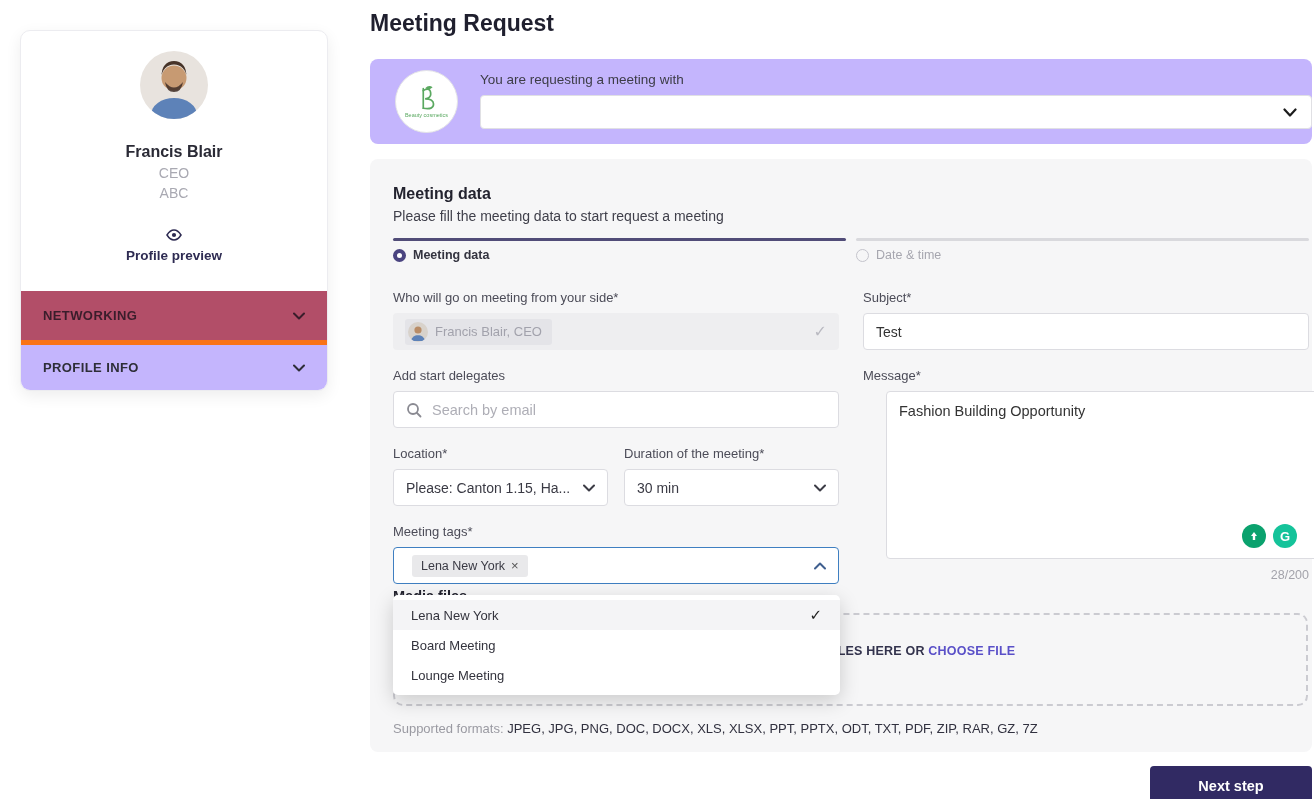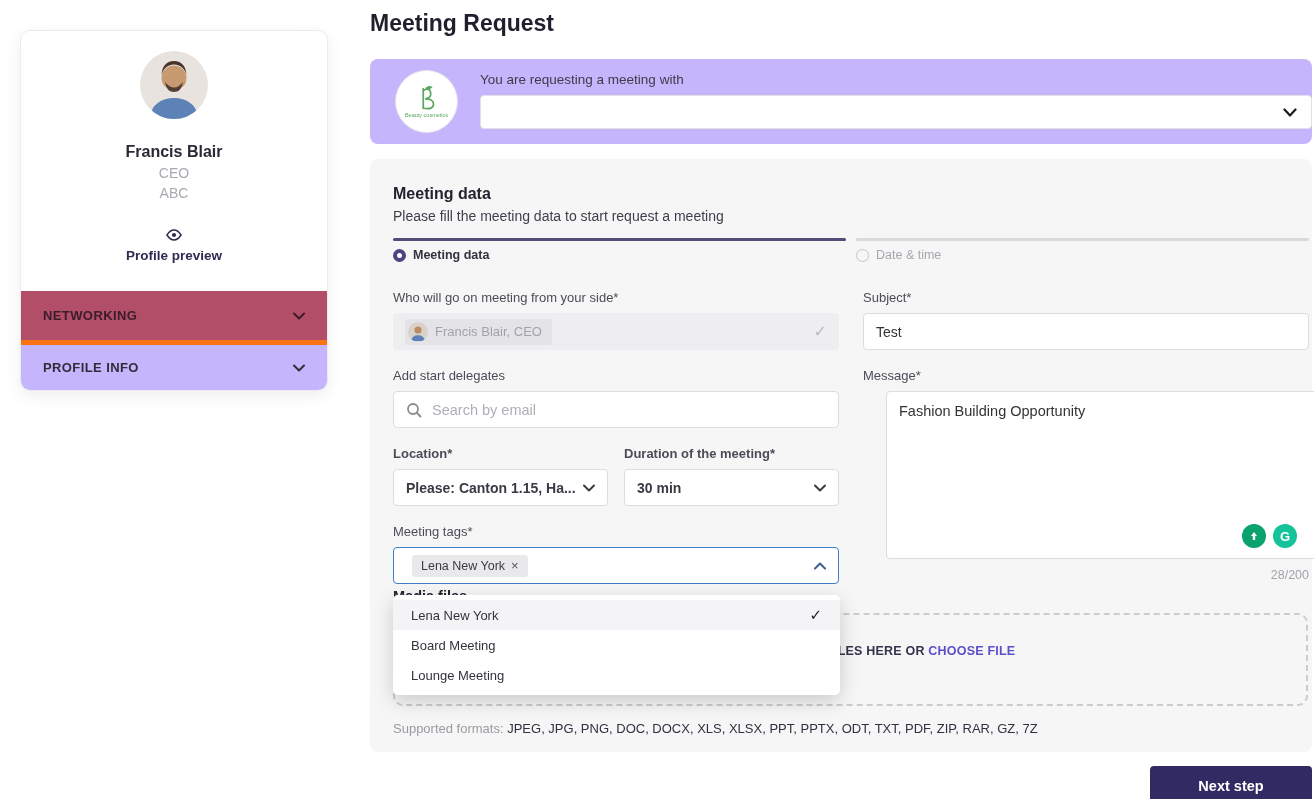--- a/index.html
+++ b/index.html
@@ -83,21 +83,21 @@
     padding:3px 10px 3px 3px; font-size:13px; color:#a2a2ac;
   }
   .mini-avatar { width:20px; height:20px; border-radius:50%; overflow:hidden; display:block; }
   .field .check { margin-left:auto; color:#b9b9c1; font-size:16px; }
 
   .field.search { background:#fff; border:1px solid #dcdce1; padding:0 12px; gap:10px; }
   .field.search input { border:none; outline:none; font-size:14.5px; color:#333; flex:1; background:transparent; font-family:inherit; }
   .field.search input::placeholder { color:#aeaeb6; }
 
   .two-col { display:flex; gap:16px; margin-top:18px; }
-  .two-col > div { width:215px;font-weight:bold; }
+  .two-col > div { width:215px; }
   .field.select { background:#fff; border:1px solid #dcdce1; padding:0 12px; font-size:14px; color:#3a3a44; cursor:pointer; }
   .field.select .chev { margin-left:auto; color:#3c3c46; display:flex; }
 
   .field.tags { background:#fff; border:1.5px solid #3f7fc1; padding:0 12px; cursor:pointer; }
   .tag-chip {
     display:flex; align-items:center; gap:6px; background:#e9e9eb; border-radius:3px;
     padding:4px 9px; font-size:12.5px; color:#3a3a44; margin-left:6px;
   }
   .tag-chip .x { color:#555; cursor:pointer; font-size:13px; line-height:1; }
   .field.tags .chev { margin-left:auto; color:#3f5f8f; display:flex; }

